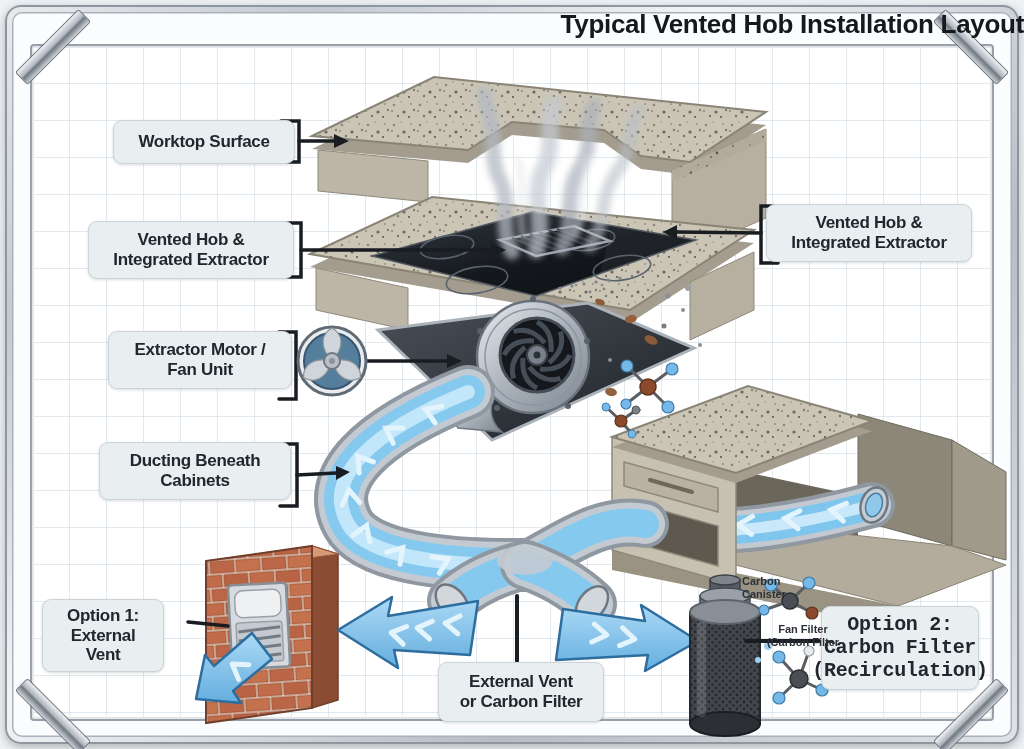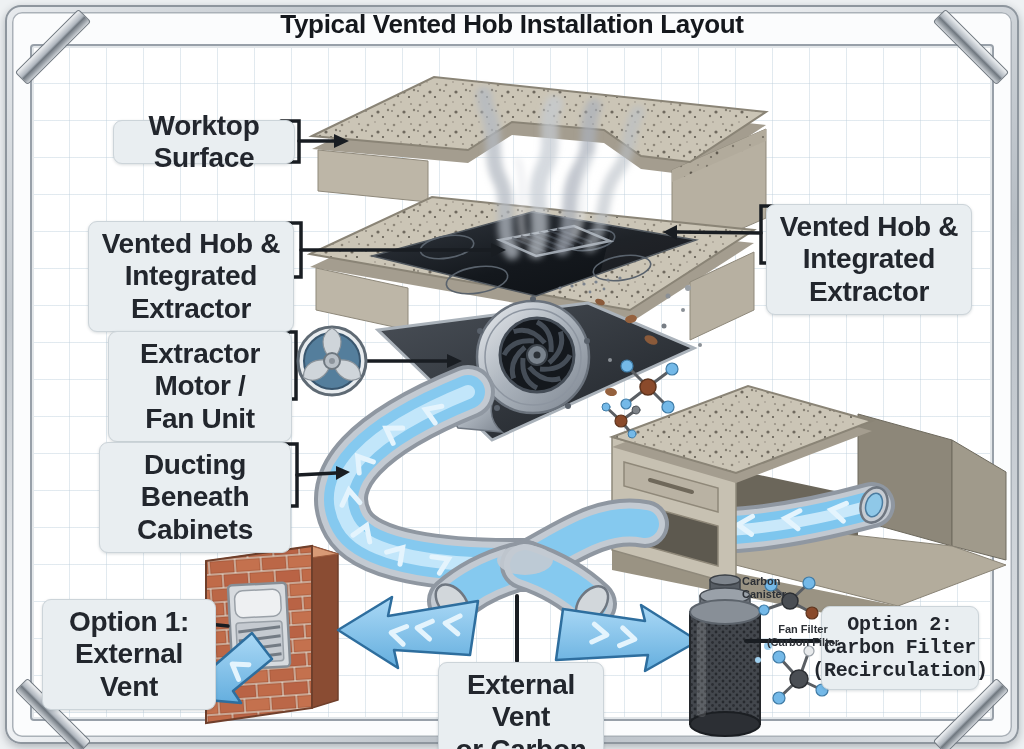--- a/index.html
+++ b/index.html
@@ -16,24 +16,24 @@
     background-image:linear-gradient(to right,rgba(190,208,220,.45) 1px,transparent 1px),
                      linear-gradient(to bottom,rgba(190,208,220,.45) 1px,transparent 1px);
     background-size:37px 37px;box-shadow:inset 0 0 0 2px #e3e7ea;}
   .art{position:absolute;inset:0;z-index:4;}
   .tab{position:absolute;width:88px;height:16px;z-index:5;border:1px solid #737b83;border-radius:3px;
     background:linear-gradient(180deg,#f0f2f4,#aeb5bd 45%,#6f777f 58%,#cdd2d7);}
   .tab.tl{left:8px;top:38px;transform:rotate(-45deg);}
   .tab.tr{right:8px;top:38px;transform:rotate(45deg);}
   .tab.bl{left:8px;bottom:24px;transform:rotate(45deg);}
   .tab.br{right:8px;bottom:24px;transform:rotate(-45deg);}
-  .title{position:absolute;top:9px;left:0;width:100%;text-align:center;z-index:6;
+  .title{position:absolute;top:9px;left:0;width:100%;text-align:right;z-index:6;
     font-size:26px;font-weight:800;letter-spacing:-0.3px;color:#15181d;}
   .lbl{position:absolute;z-index:6;background:#e9eef1;border:1px solid #ccd4d9;border-radius:9px;
-    box-shadow:0 1px 3px rgba(40,60,70,.18);color:#22262d;font-weight:bold;font-size:28px;
+    box-shadow:0 1px 3px rgba(40,60,70,.18);color:#22262d;font-weight:bold;font-size:17px;
     line-height:1.16;display:flex;align-items:center;justify-content:center;text-align:center;
     white-space:pre-line;padding:6px 10px;box-sizing:border-box;letter-spacing:-0.3px;}
   .note{position:absolute;z-index:6;font-size:11px;font-weight:bold;color:#2c3036;
     white-space:pre-line;line-height:1.2;}
 </style>
 </head>
 <body>
 
 <div class="stage">
   <div class="frame-outer"></div>
@@ -343,21 +343,21 @@
 
   <div class="title">Typical Vented Hob Installation Layout</div>
 
   <div class="lbl" style="left:113px;top:120px;width:182px;height:44px;">Worktop Surface</div>
   <div class="lbl" style="left:88px;top:221px;width:206px;min-height:58px;">Vented Hob &amp;
 Integrated Extractor</div>
   <div class="lbl" style="left:108px;top:331px;width:184px;min-height:58px;">Extractor Motor /
 Fan Unit</div>
   <div class="lbl" style="left:99px;top:442px;width:192px;min-height:58px;">Ducting Beneath
 Cabinets</div>
-  <div class="lbl" style="left:42px;top:599px;width:174px;min-height:58px;">Option 1:
+  <div class="lbl" style="left:42px;top:599px;width:122px;min-height:58px;">Option 1:
 External Vent</div>
   <div class="lbl" style="left:766px;top:204px;width:206px;min-height:58px;">Vented Hob &amp;
 Integrated Extractor</div>
   <div class="lbl" style="left:821px;top:606px;width:158px;min-height:82px;font-size:20px;font-family:Liberation Mono, monospace;">Option 2:
 Carbon Filter
 (Recirculation)</div>
   <div class="lbl" style="left:438px;top:662px;width:166px;min-height:60px;">External Vent
 or Carbon Filter</div>
 
   <div class="note" style="left:742px;top:575px;width:64px;text-align:left;">Carbon

